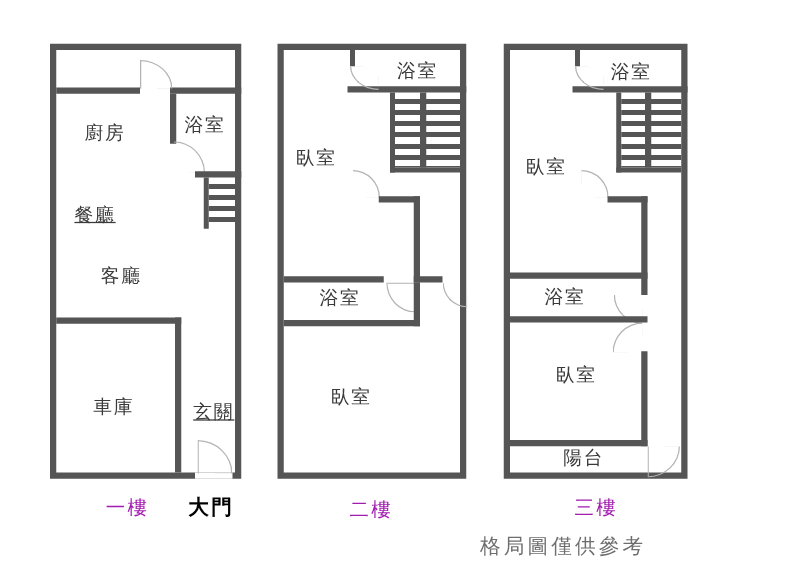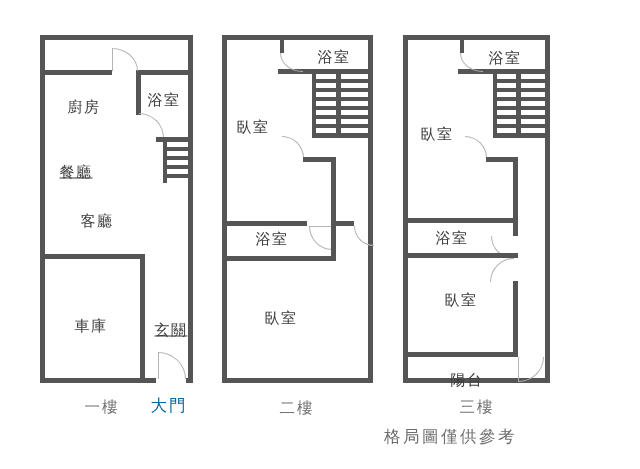--- a/index.html
+++ b/index.html
@@ -27,25 +27,25 @@
     position:absolute;border-left:4px solid var(--wall);box-sizing:border-box;
     background:repeating-linear-gradient(to bottom,transparent 0 5px,var(--wall) 5px 9px);
   }
   .stairs.boxed{border-bottom:4px solid var(--wall);}
   .room-label{
     position:absolute;transform:translate(-50%,-50%);
     font-size:15px;letter-spacing:1.5px;color:var(--room-text);white-space:nowrap;
   }
   .floor-label{
     position:absolute;transform:translate(-50%,-50%);
-    font-size:15.5px;letter-spacing:2px;color:#737373;white-space:nowrap;
+    font-size:15.5px;letter-spacing:2px;color:#a21caf;white-space:nowrap;
   }
   .main-door-label{
     position:absolute;transform:translate(-50%,-50%);
-    font-size:16.5px;font-weight:normal;letter-spacing:2px;color:#0369a1;white-space:nowrap;
+    font-size:16.5px;font-weight:bold;letter-spacing:2px;color:#000000;white-space:nowrap;
   }
   .caption{
     position:absolute;font-size:16.5px;letter-spacing:2.5px;color:var(--caption);white-space:nowrap;
   }
 </style>
 </head>
 <body>
 
 <div class="canvas">
 
@@ -130,20 +130,20 @@
     <div class="door arc-tl" style="left:490px;top:258px;width:23px;height:23px;"></div>
     <div class="wall" style="left:513px;top:281px;width:5px;height:76px;"></div>
 
     <div class="wall" style="left:408px;top:352px;width:110px;height:5px;"></div>
     <div class="door arc-br leaf-l" style="left:518px;top:357px;width:24px;height:24px;"></div>
 
     <div class="room-label" style="left:437px;top:134px;">臥室</div>
     <div class="room-label" style="left:505px;top:58px;">浴室</div>
     <div class="room-label" style="left:452px;top:238px;">浴室</div>
     <div class="room-label" style="left:461px;top:300px;">臥室</div>
-    <div class="room-label" style="left:467px;top:380px;text-align:right;">陽台</div>
+    <div class="room-label" style="left:467px;top:367px;text-align:right;">陽台</div>
 
     <div class="floor-label" style="left:477px;top:407px;">三樓</div>
   </div>
 
   <div class="caption" style="left:384px;top:426px;">格局圖僅供參考</div>
 
 </div>
 
 </body></html>

